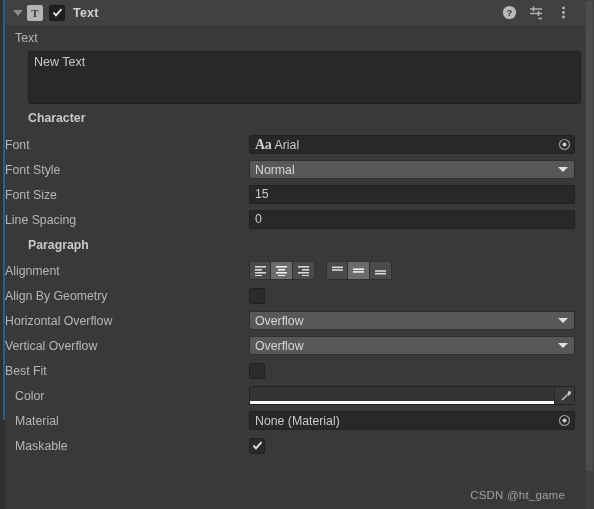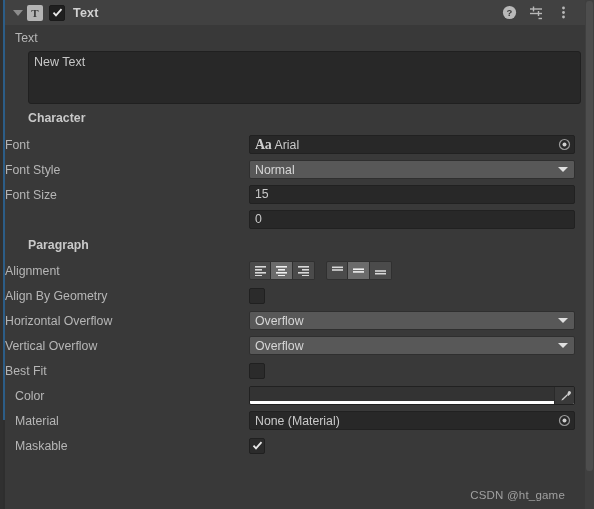--- a/index.html
+++ b/index.html
@@ -427,20 +427,21 @@
     </div>
 
     <div class="row">
       <div class="label indent1">Font Size</div>
       <div class="field-col">
         <div class="text-input">15</div>
       </div>
     </div>
 
     <div class="row">
+      <div class="label indent1">Line Spacing</div>
       <div class="field-col">
         <div class="text-input">0</div>
       </div>
     </div>
 
 
     <div class="row" style="height:26px;text-align:right;">
       <div class="section-label">Paragraph</div>
     </div>
 

